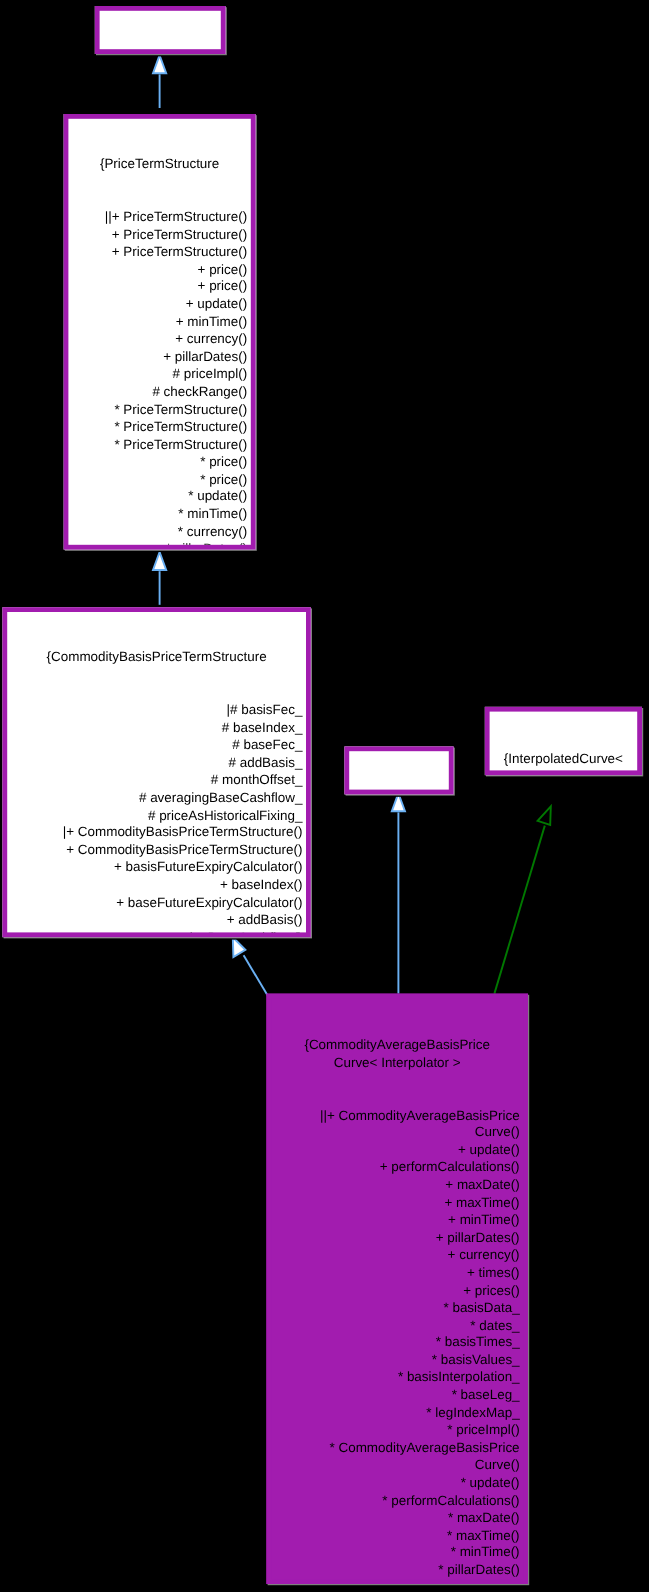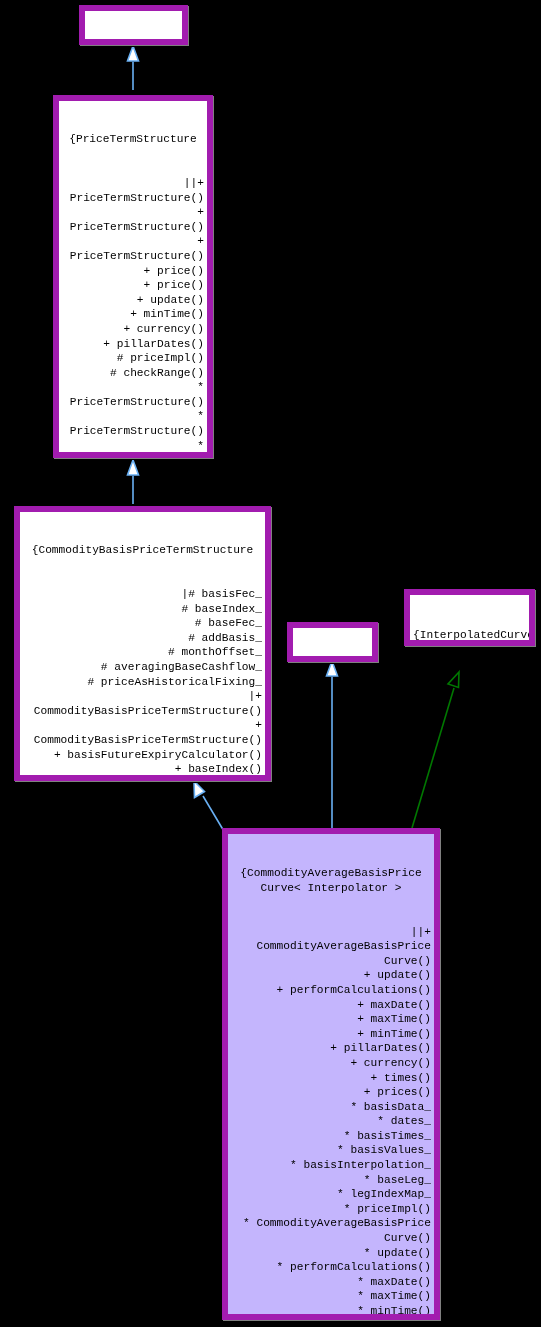--- a/index.html
+++ b/index.html
@@ -22,33 +22,32 @@
   svg.edges {
     position: absolute;
     left: 0; top: 0;
     width: 541px; height: 1327px;
     pointer-events: none;
   }
 
   
   .node {
     position: absolute;
-    border: 6px solid #a21caf;
+    border: 4px solid #a21caf;
     box-shadow: 1px 1px 0 0 #808080, 2px 2px 0 0 #000000;
     background: #ffffff;
     padding: 2px 3px 2px 3px;
     font-size: 11.2px;
     line-height: 14.6px;
     color: #000000;
     white-space: pre-wrap;
     overflow: hidden;
     z-index: 5;
-    font-family: Liberation Mono, monospace;
   }
-  .node.filled { background: #c4b5fd; }
+  .node.filled { background: #a21caf; }
   .node .title {
     text-align: center;
     white-space: pre-wrap;
   }
   .node .members {
     text-align: right;
     white-space: pre-wrap;
   }
   .node.center-all, .node.center-all .members {
     text-align: center;
@@ -112,21 +111,21 @@
 * price()
 * update()
 * minTime()
 * currency()
 * pillarDates()
 * priceImpl()
 * checkRange()</div>
     
   </div>
 
-  <div class="node" style="left:14px; top:506px; width:257px; height:275px; padding-top:2px;">
+  <div class="node" style="left:2px; top:506px; width:257px; height:275px; padding-top:2px;">
     <div class="title">{CommodityBasisPriceTermStructure</div>
     <div class="members">|# basisFec_
 # baseIndex_
 # baseFec_
 # addBasis_
 # monthOffset_
 # averagingBaseCashflow_
 # priceAsHistoricalFixing_
 |+ CommodityBasisPriceTermStructure()
 + CommodityBasisPriceTermStructure()

